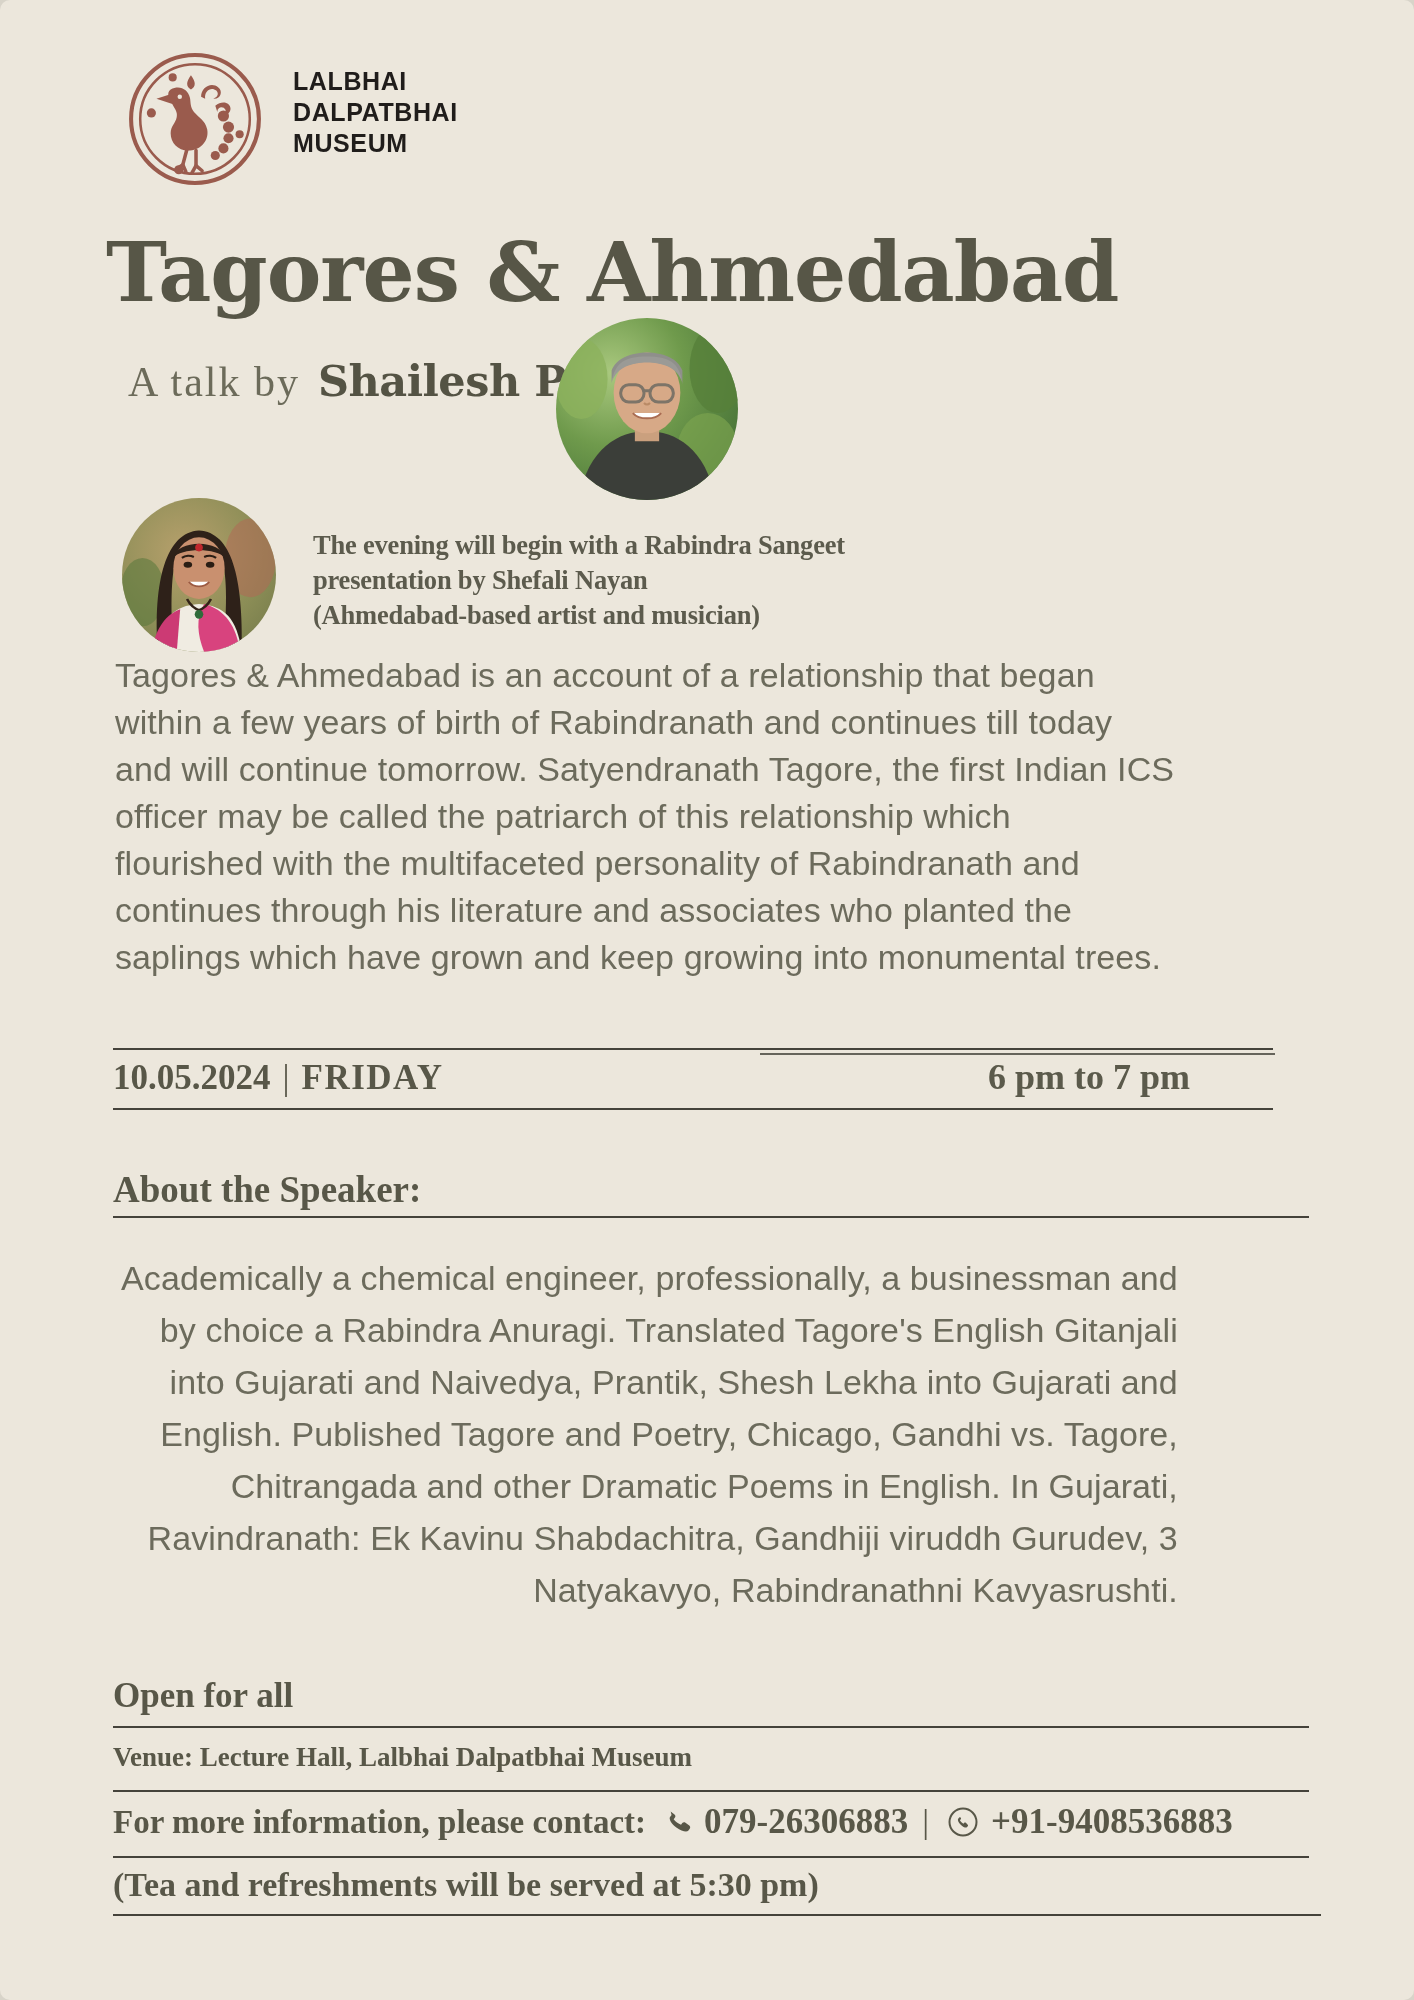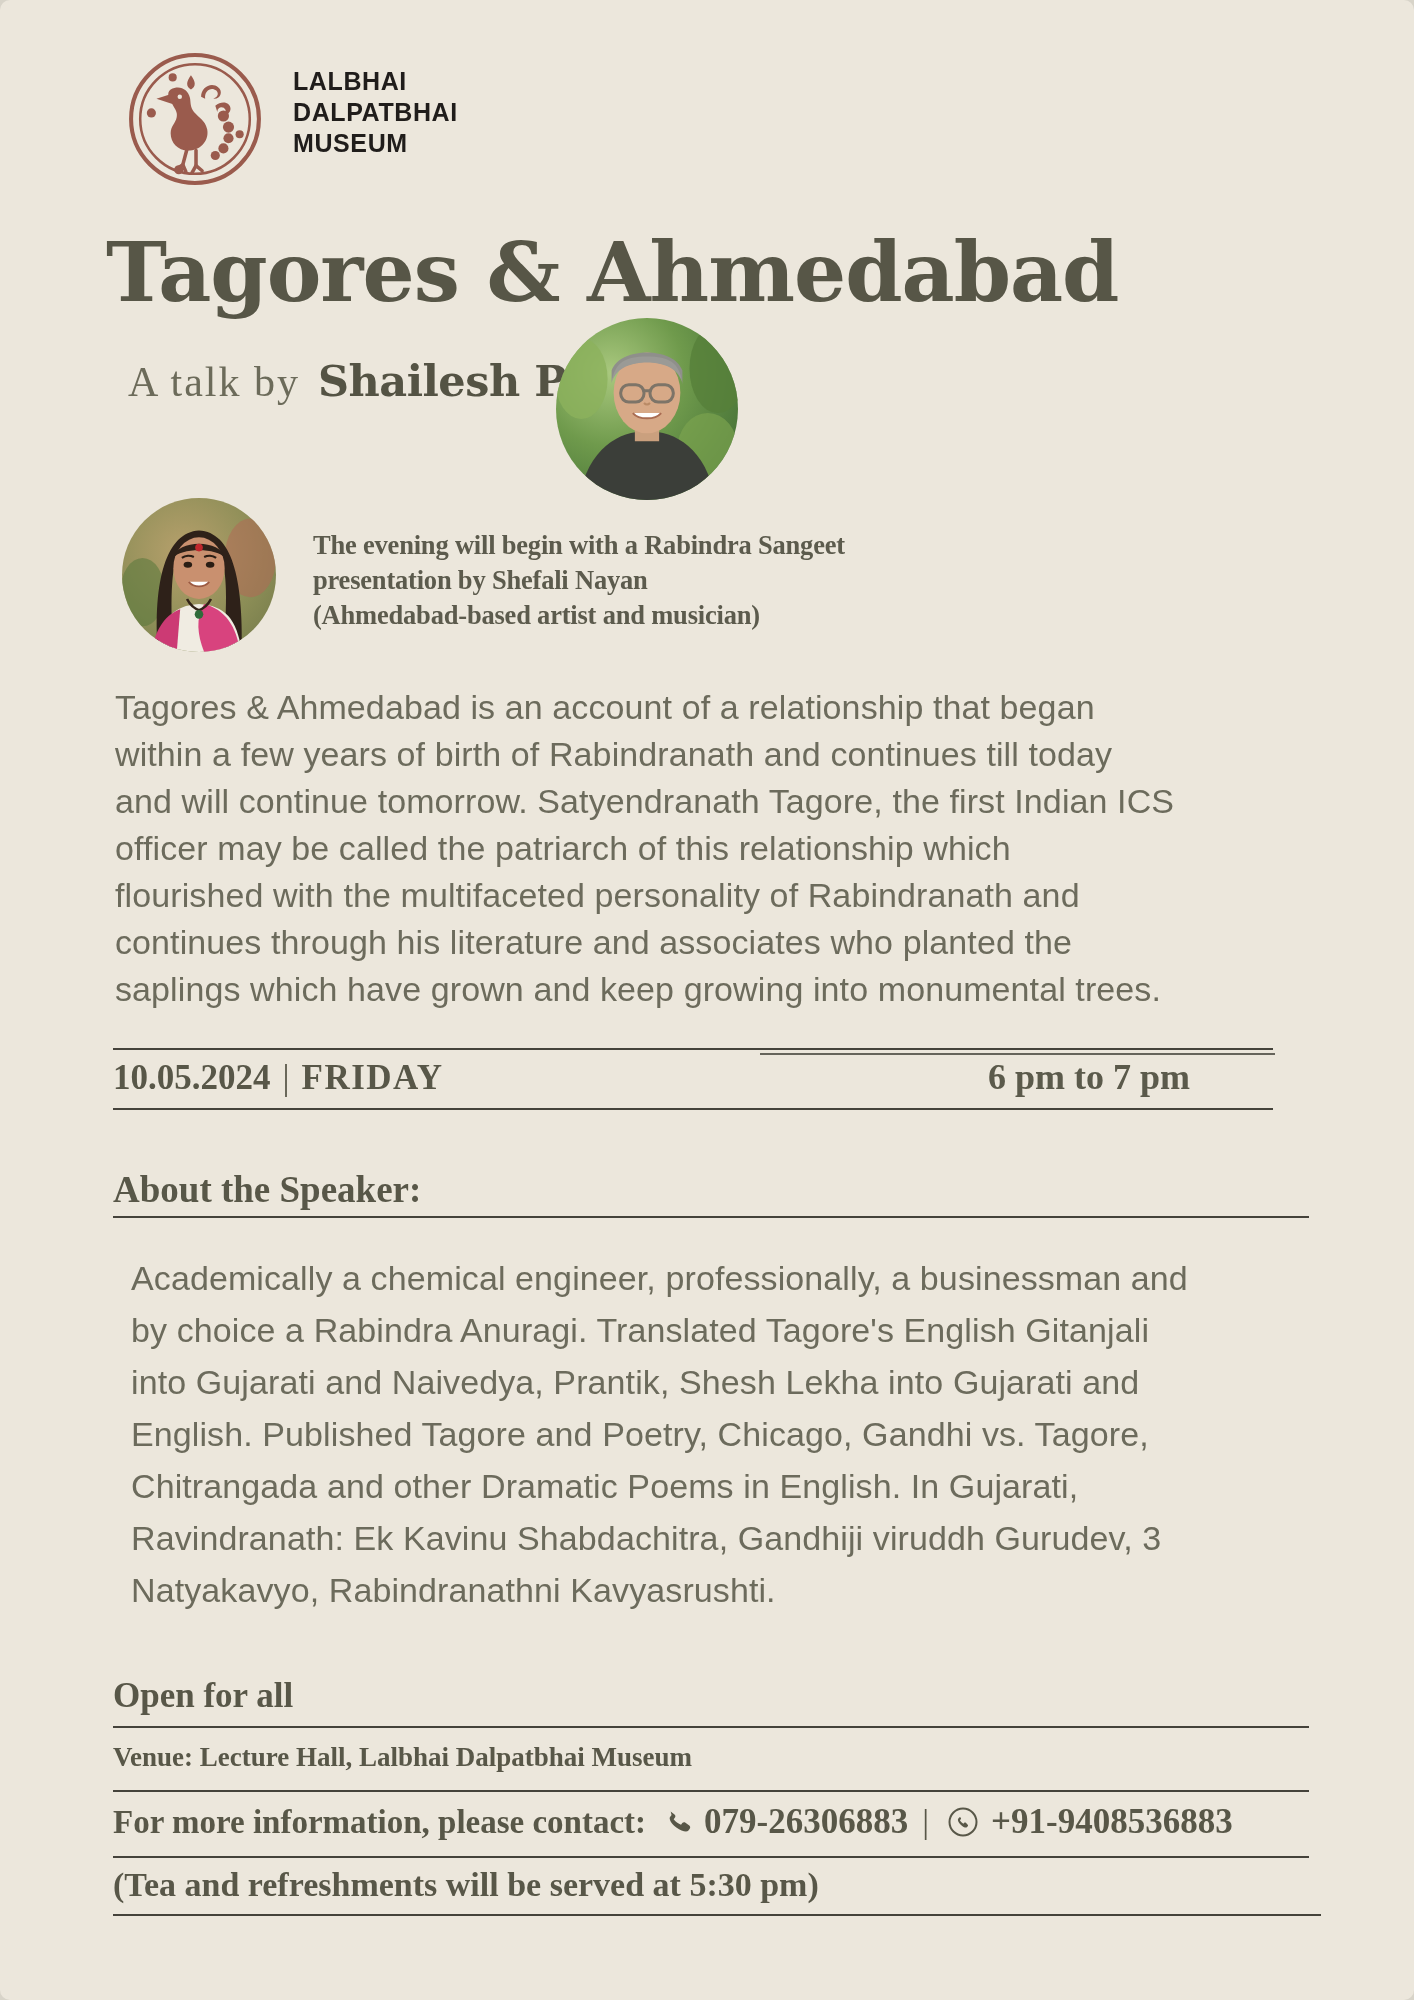--- a/index.html
+++ b/index.html
@@ -49,21 +49,21 @@
   
   .opening-note{
     left:313px;top:528px;width:680px;
     font-family:Liberation Serif, serif;
     font-weight:700;font-size:26.5px;line-height:35px;
     letter-spacing:-.2px;color:#5c5b4d;
   }
 
   
   .description{
-    left:115px;top:684px;
+    left:115px;top:652px;
     font-family:"Liberation Sans", sans-serif;
     font-weight:400;font-size:34px;line-height:47px;
     color:#6c6b5c;letter-spacing:.1px;
     white-space:nowrap;
   }
 
   
   .rule{height:2px;background:#45433b;}
   .rule-thin{height:1.5px;background:#45433b;}
 
@@ -78,24 +78,24 @@
     left:830px;top:1056px;width:360px;text-align:right;
     font-weight:700;font-size:36px;color:#5b5a4b;white-space:nowrap;font-family:Liberation Serif, serif;
   }
 
   
   .about-heading{
     left:113px;top:1168px;
     font-weight:700;font-size:37px;color:#585748;white-space:nowrap;
   }
   .bio{
-    left:131px;top:1252px;
+    left:121px;top:1252px;
     font-family:"Liberation Sans", sans-serif;
     font-weight:400;font-size:34px;line-height:52px;
-    color:#6c6b5c;letter-spacing:.1px;white-space:nowrap;
+    color:#6c6b5c;letter-spacing:.1px;white-space:nowrap;text-align:right;
   }
 
   
   .footer-text{
     font-weight:700;color:#585748;white-space:nowrap;
   }
   .open-row{left:113px;top:1676px;font-size:35px;}
   .venue-row{left:113px;top:1742px;font-size:27px;}
   .contact-row{
     left:113px;top:1802px;font-size:33px;

